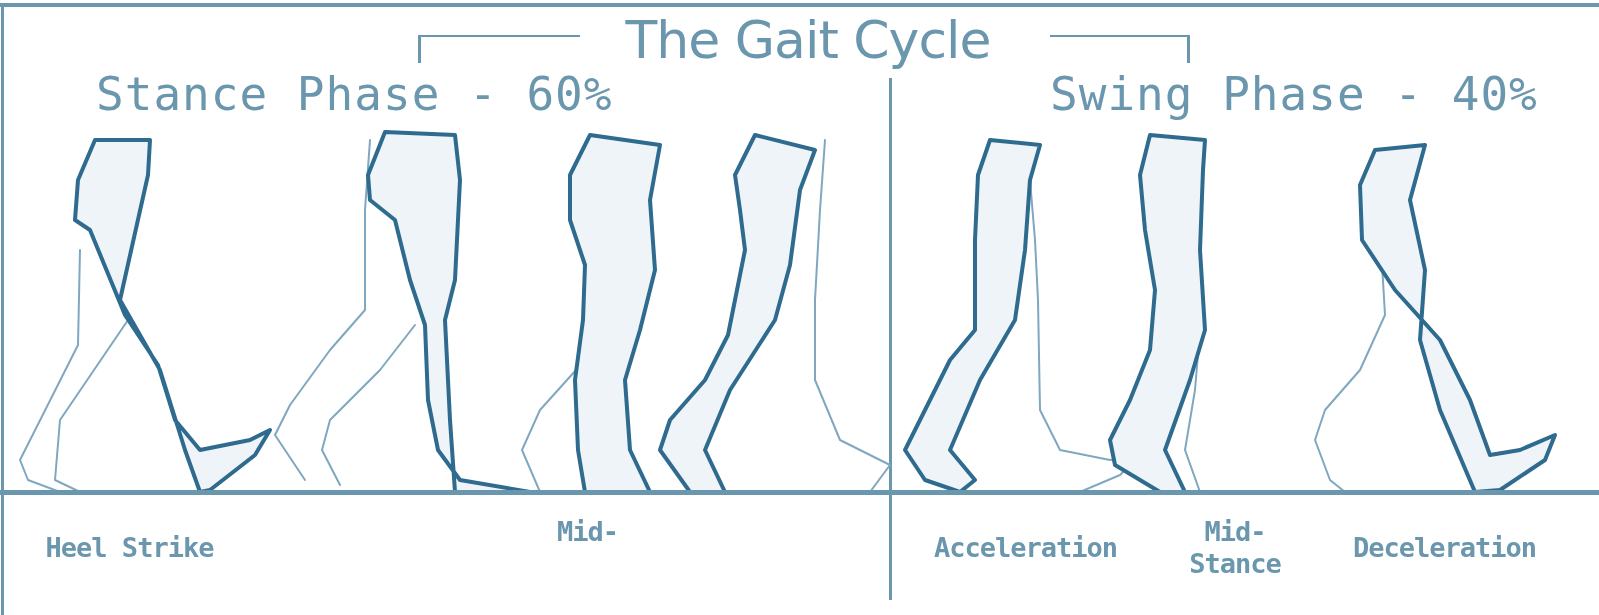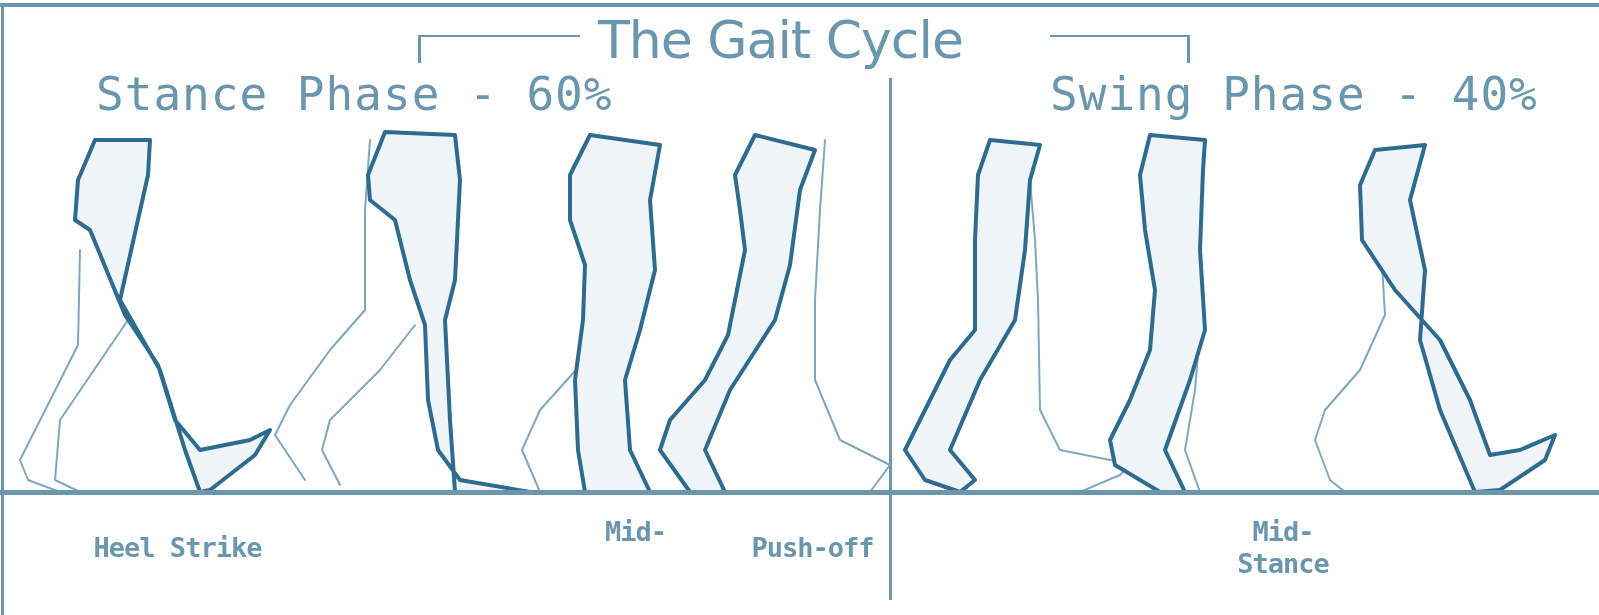--- a/index.html
+++ b/index.html
@@ -7,26 +7,26 @@
          font-family: "DejaVu Sans", sans-serif; color: #6a96ae; }
   .frame-top { position: absolute; left: 0; top: 3px; width: 1599px; height: 4px; background: #6a96ae; }
   .frame-left { position: absolute; left: 1px; top: 3px; width: 3px; height: 612px; background: #6a96ae; }
   .baseline { position: absolute; left: 0; top: 490px; width: 1599px; height: 5px; background: #6a96ae; }
   .divider { position: absolute; left: 889px; top: 78px; width: 3px; height: 522px; background: #6a96ae; }
   .bracket-left-h { position: absolute; left: 418px; top: 35px; width: 162px; height: 2px; background: #6a96ae; }
   .bracket-left-v { position: absolute; left: 418px; top: 35px; width: 3px; height: 28px; background: #6a96ae; }
   .bracket-right-h { position: absolute; left: 1050px; top: 35px; width: 140px; height: 2px; background: #6a96ae; }
   .bracket-right-v { position: absolute; left: 1187px; top: 35px; width: 3px; height: 28px; background: #6a96ae; }
   .title { position: absolute; left: 598px; top: 10px; width: 420px; font-size: 52px; line-height: 60px;
-           font-family: "DejaVu Sans", sans-serif; letter-spacing: -1px; color: #6a96ae; white-space: nowrap; }
+           font-family: "DejaVu Sans", sans-serif; letter-spacing: -1px; color: #6a96ae; white-space: nowrap; text-align: center; }
   .phase { position: absolute; top: 68px; font-size: 46px; line-height: 52px; white-space: nowrap;
            font-family: "DejaVu Sans Mono", monospace; letter-spacing: 1px; color: #6a96ae; }
   .phase.stance { left: 96px; }
   .phase.swing { left: 1030px; margin-left: 20px; }
-  .labels { position: absolute; left: 0; top: 500px; width: 1384px; height: 115px; margin-left: 48px; }
+  .labels { position: absolute; left: 0; top: 500px; width: 1384px; height: 115px; }
   .label { position: absolute; font-family: "DejaVu Sans Mono", monospace; font-weight: bold;
            font-size: 27px; line-height: 32px; color: #6a96ae; text-align: center; white-space: nowrap; letter-spacing: -1px; }
   .legs { position: absolute; left: 0; top: 120px; width: 1599px; height: 372px; }
   .legs svg { width: 100%; height: 100%; }
 </style>
 </head>
 <body>
 
 <div class="frame-top"></div>
 <div class="frame-left"></div>
@@ -82,20 +82,23 @@
 
 <div class="baseline"></div>
 
 <div class="labels">
   <div class="label" style="left:22px; top:32px; width:215px;">
     <span>Heel Strike</span>
   </div>
   <div class="label" style="left:520px; top:16px; width:135px;">
     <div>Mid-</div>
   </div>
-  <div class="label" style="left:682px; top:32px; width:165px;">
-    <span>Push-off</span>
+  <div class="label" style="left:908px; top:32px; width:235px;">
+    <span>Acceleration</span>
   </div>
   <div class="label" style="left:1175px; top:16px; width:120px;">
     <div>Mid-</div>
     <div>Stance</div>
   </div>
+  <div class="label" style="left:1322px; top:32px; width:245px;">
+    <span>Deceleration</span>
+  </div>
 </div>
 
 </body></html>

